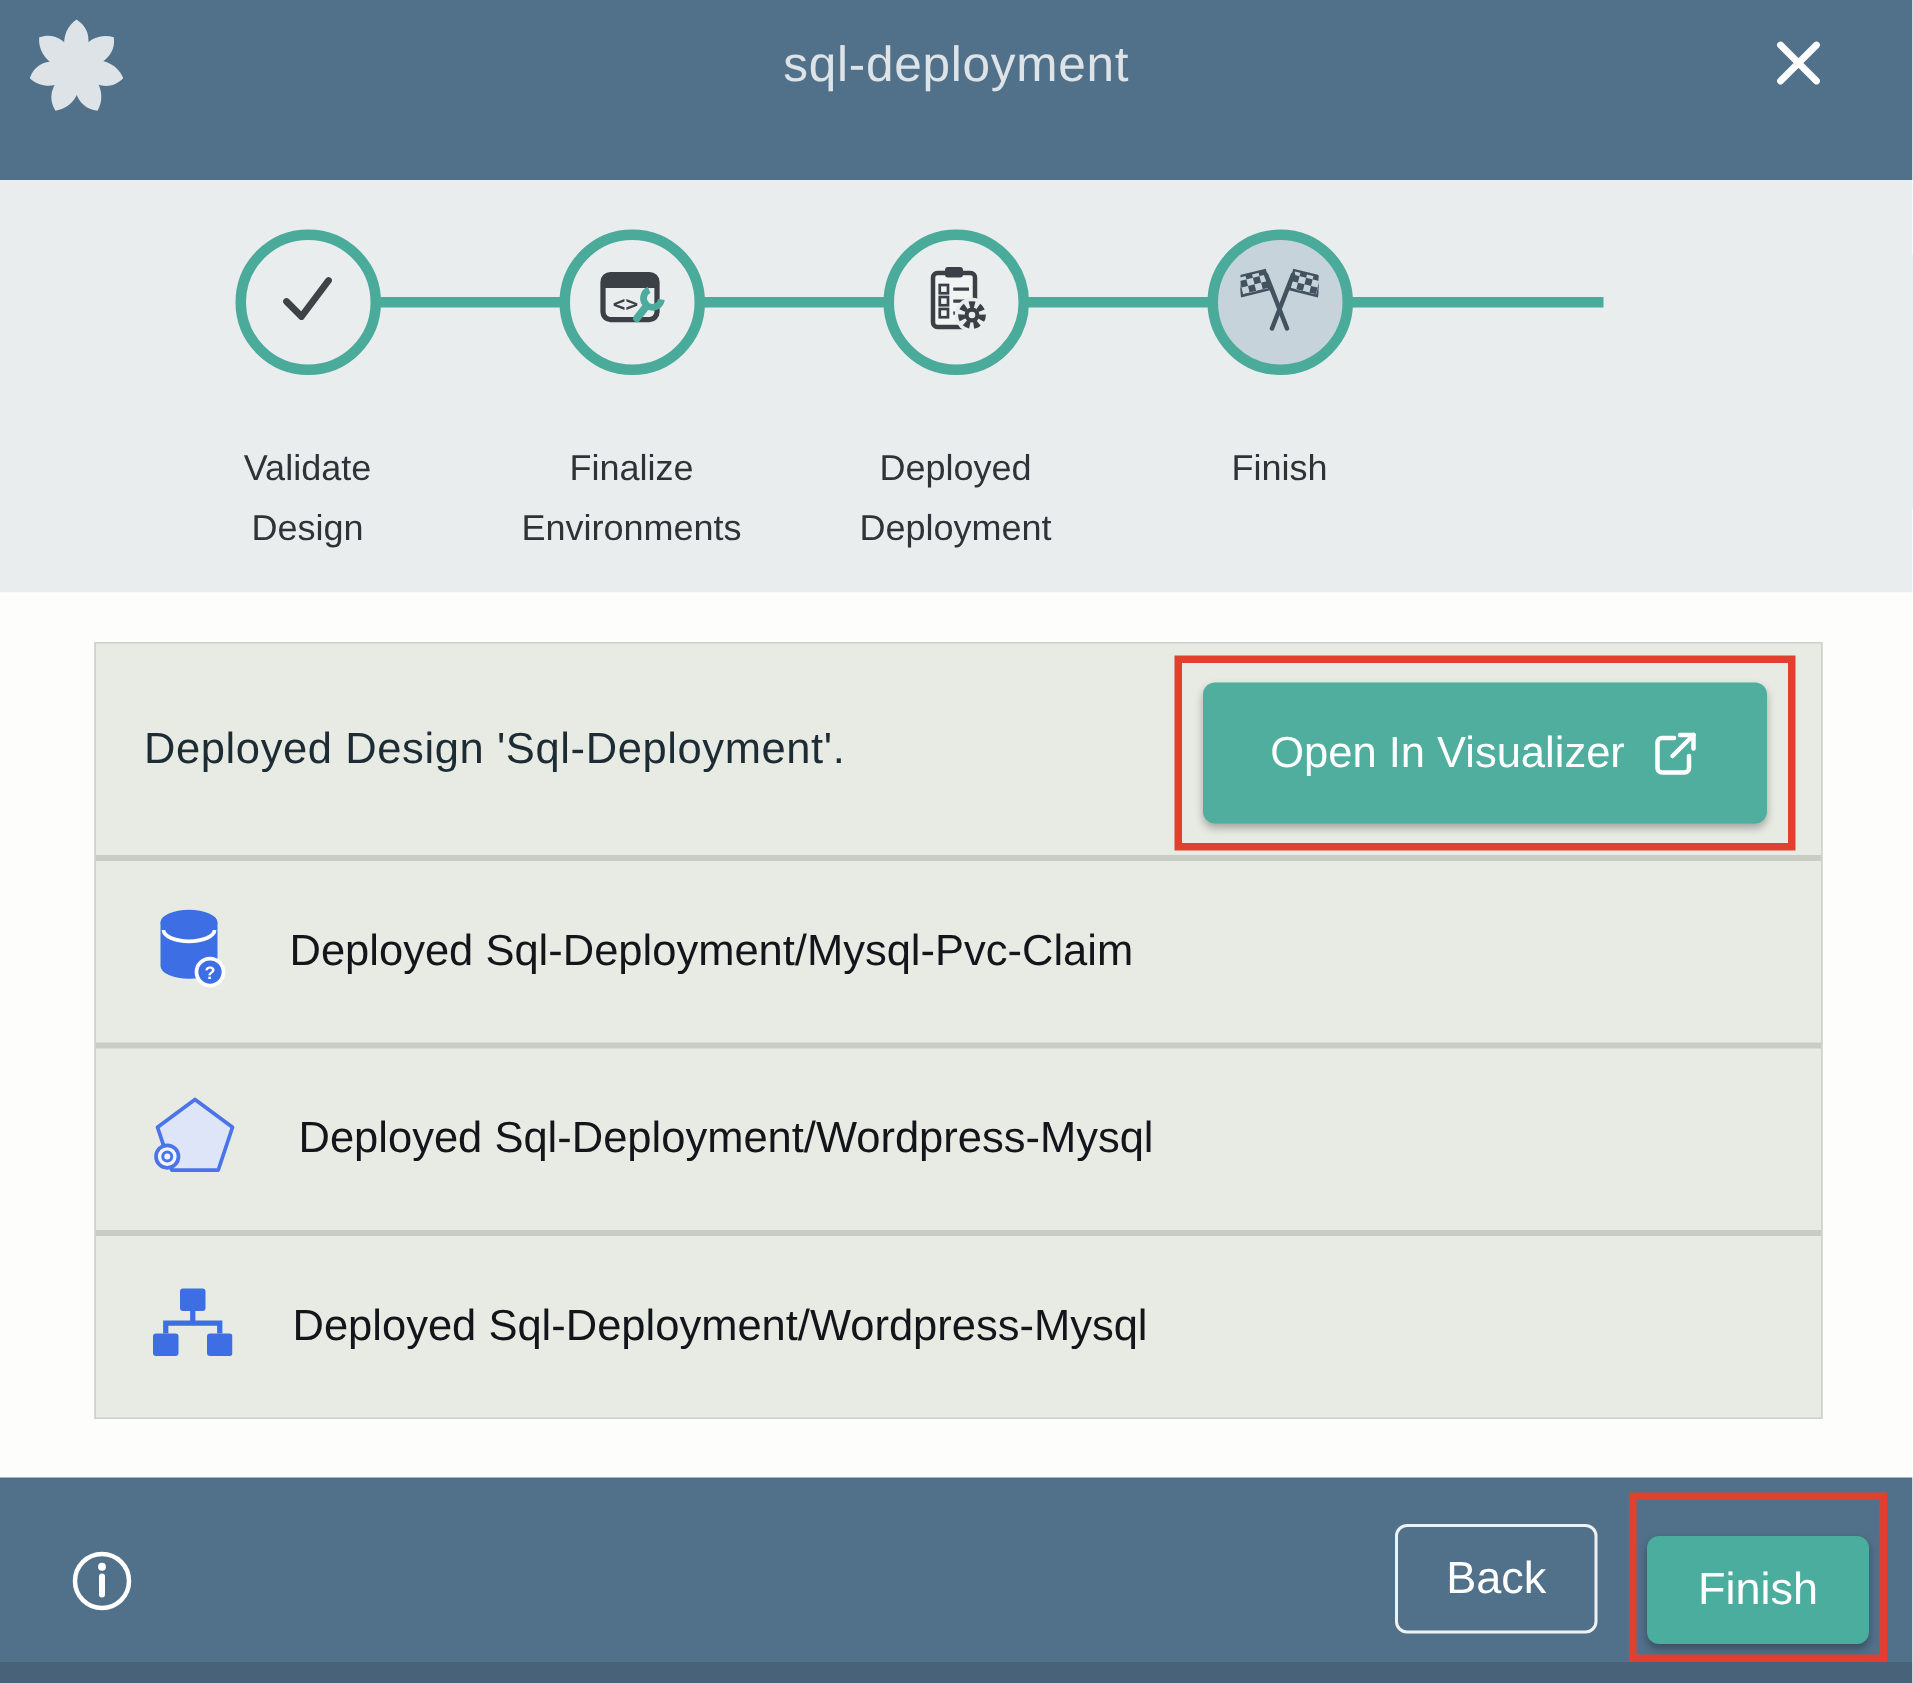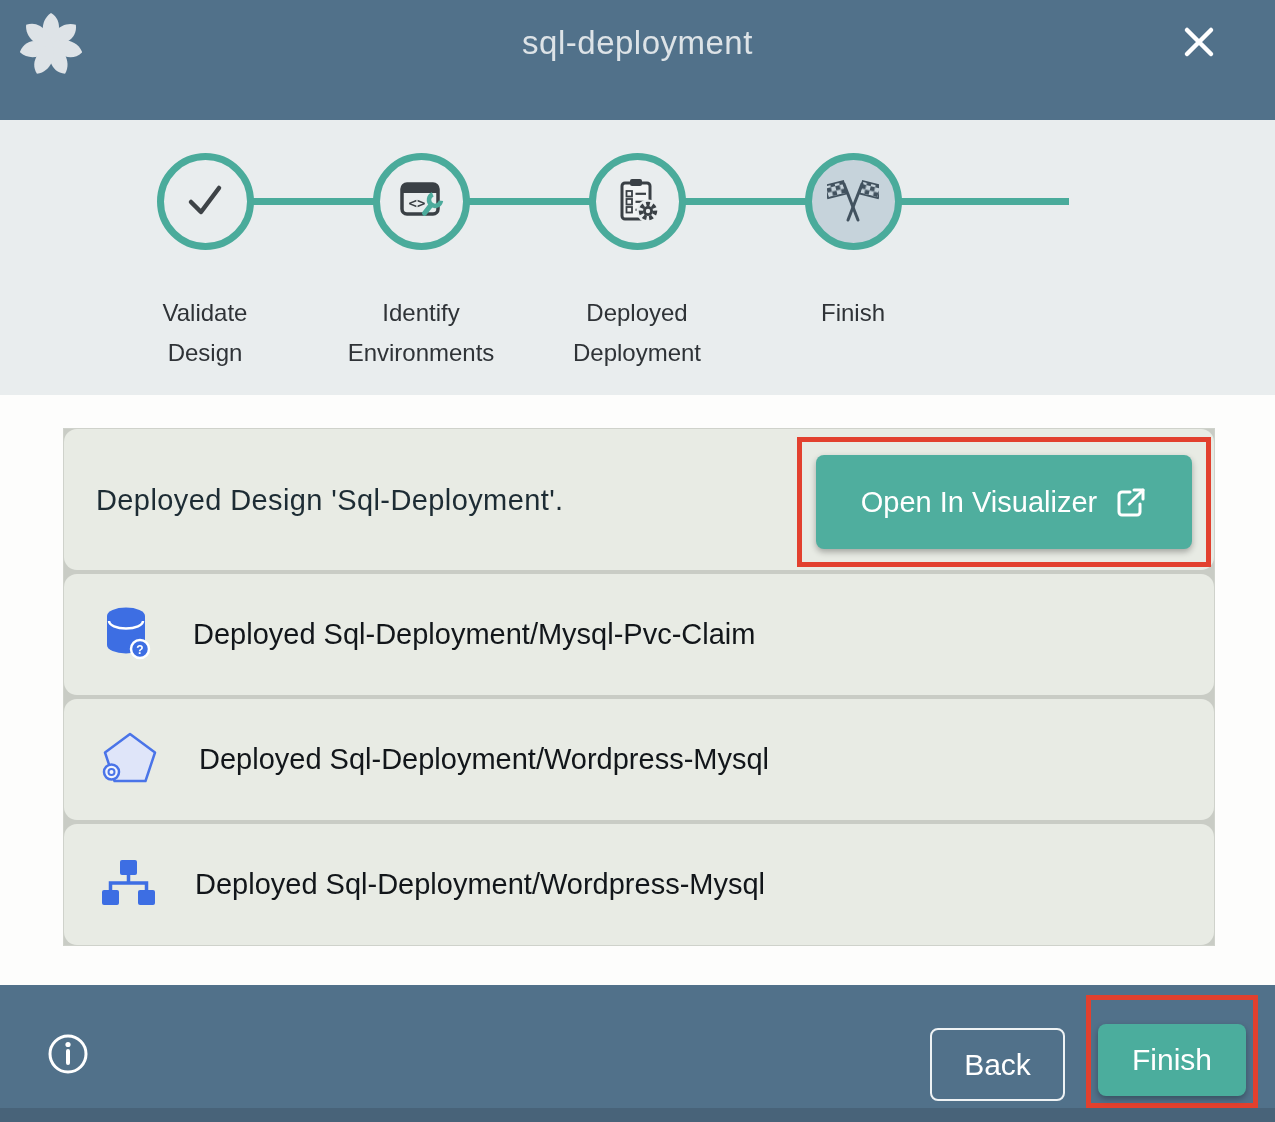--- a/index.html
+++ b/index.html
@@ -24,43 +24,43 @@
             border-radius:50%; background:#e9edee; display:flex; align-items:center;
             justify-content:center; position:relative; z-index:1; }
   .circle.active { background:#c6d3db; }
   .step-label { margin-top:43px; width:162px; text-align:center; font-size:24px;
                 line-height:40px; color:#2f3337; }
 
   
   .content { position:absolute; top:395px; left:0; width:100%; height:590px; background:#fdfdfc; }
   .rows { position:absolute; left:63px; top:33px; width:1150px; display:flex;
           flex-direction:column; gap:4px; background:#c9ccc5; border:1px solid #cfd2cb; }
-  .row { background:#e8ebe4;border-radius:13px; }
+  .row { background:#e8ebe4; }
   .row-design { height:141px; position:relative; }
   .design-text { position:absolute; left:32px; top:50%; transform:translateY(-50%);
                  font-size:29px; font-weight:300; color:#1d2c34; letter-spacing:0.4px; }
   .red-box { position:absolute; left:719px; top:8px; width:414px; height:130px;
              box-sizing:border-box; border:5px solid #e2402e; display:flex;
-             align-items:center; justify-content:center;margin-left:14px; }
+             align-items:center; justify-content:center; }
   .visualizer-btn { display:flex; align-items:center; justify-content:center; gap:18px;
                     width:376px; height:94px; background:#4fae9e; color:#fff; font-size:29px;
                     border:none; border-radius:8px; box-shadow:0 3px 6px rgba(0,0,0,.3);
                     cursor:pointer; font-family:inherit; }
   .row-item { height:121px; display:flex; align-items:center; padding-left:37px;
               box-sizing:border-box; }
   .row-icon { flex:0 0 auto; }
   .row-text { margin-left:40px; font-size:29px; color:#12161a; }
 
   
   .footer { position:absolute; top:985px; left:0; width:100%; height:123px; background:#51718a; }
   .info-btn { position:absolute; left:46px; top:46px; width:46px; height:46px;
               background:none; border:none; padding:0; cursor:pointer; }
   .back-btn { position:absolute; left:930px; top:31px; width:135px; height:73px;
               background:transparent; border:2px solid #eef2f4; border-radius:8px;
-              color:#fff; font-size:30px; font-family:inherit; cursor:pointer;margin-top:12px; }
+              color:#fff; font-size:30px; font-family:inherit; cursor:pointer; }
   .finish-red-box { position:absolute; left:1086px; top:10px; width:172px; height:113px;
                     box-sizing:border-box; border:5px solid #e2402e; display:flex;
                     align-items:center; justify-content:center; }
   .finish-btn { width:148px; height:72px; background:#4bad9d; border:none; border-radius:8px;
                 color:#fff; font-size:30px; font-family:inherit;
                 box-shadow:0 3px 6px rgba(0,0,0,.3); cursor:pointer;margin-top:17px; }
   .bottom-band { position:absolute; top:1108px; left:0; width:100%; height:14px; background:#486379; }
 </style>
 </head>
 <body>
@@ -113,21 +113,21 @@
               <rect x="5" y="8" width="36" height="30" rx="5" fill="none" stroke="#3a4045" stroke-width="3.5"></rect>
               <path d="M5 13 a5 5 0 0 1 5 -5 h26 a5 5 0 0 1 5 5 v4 H5 Z" fill="#3a4045"></path>
               <text x="20" y="32" font-size="14" font-weight="bold" fill="#3a4045" text-anchor="middle" font-family="DejaVu Sans Mono, monospace">&lt;&gt;</text>
               <g transform="translate(34,29) rotate(38)">
                 <path d="M -5.2 -9.5 A 6 6 0 1 0 5.2 -9.5" fill="none" stroke="#4cab9c" stroke-width="4.5"></path>
                 <rect x="-2.5" y="-2" width="5" height="15" rx="2.5" fill="#4cab9c"></rect>
               </g>
             </svg>
           </span>
         </div>
-        <div class="step-label">Identify Environments</div>
+        <div class="step-label">Finalize Environments</div>
       </div>
 
 
       <div class="step">
         <div class="circle">
           <span>
             <svg width="48" height="48" viewBox="0 0 48 48">
               <rect x="9" y="7" width="28" height="36" rx="3" fill="#f2f4f4" stroke="#3a4045" stroke-width="3"></rect>
               <rect x="17" y="3" width="12" height="7" rx="2" fill="#3a4045"></rect>
               <rect x="13.5" y="15" width="5.5" height="5.5" fill="none" stroke="#3a4045" stroke-width="1.8"></rect>

